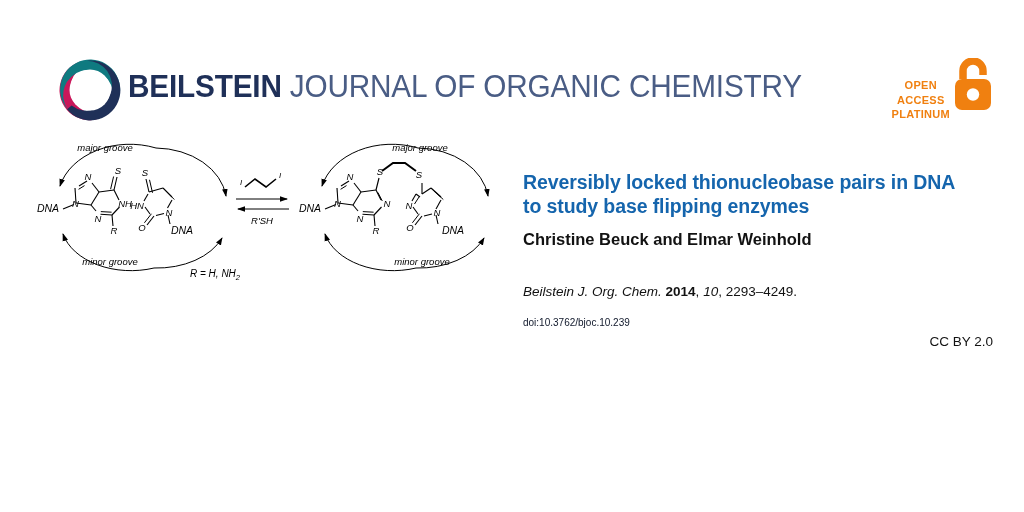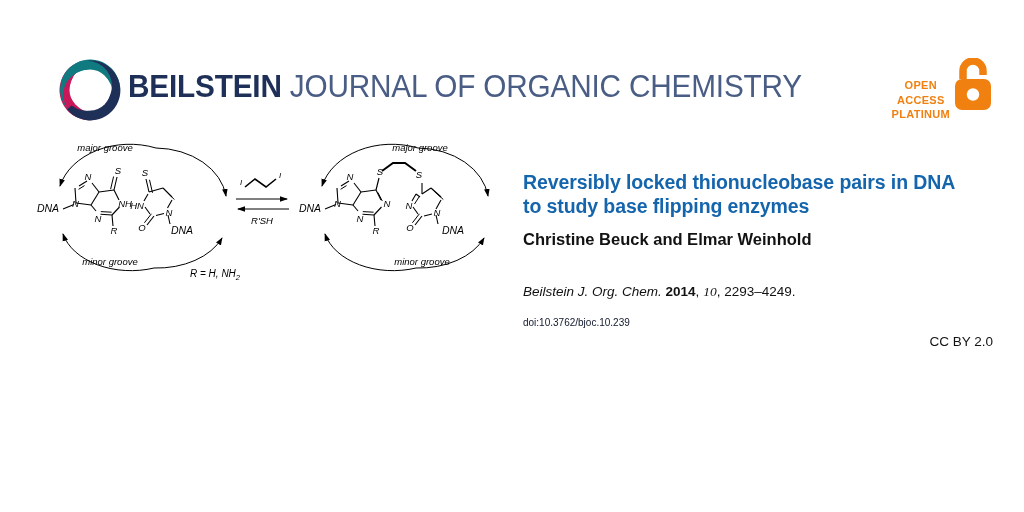--- a/index.html
+++ b/index.html
@@ -118,21 +118,21 @@
     line-height: 20px;
   }
   #article-citation {
     margin: 34px 0 0 0;
     font-size: 13.5px;
     color: #121212;
     line-height: 17px;
   }
   #article-citation .cit-journal { font-style: italic; }
   #article-citation .cit-year { font-weight: bold; }
-  #article-citation .cit-volume { font-style: italic; font-family: Liberation Serif, serif; }
+  #article-citation .cit-volume { font-style: italic; }
   #article-doi {
     margin: 13px 0 0 0;
     font-size: 10px;
     color: #0f172a;
     line-height: 19px;
   }
   #article-license {
     margin: 0;
     font-size: 13.5px;
     color: #121212;

